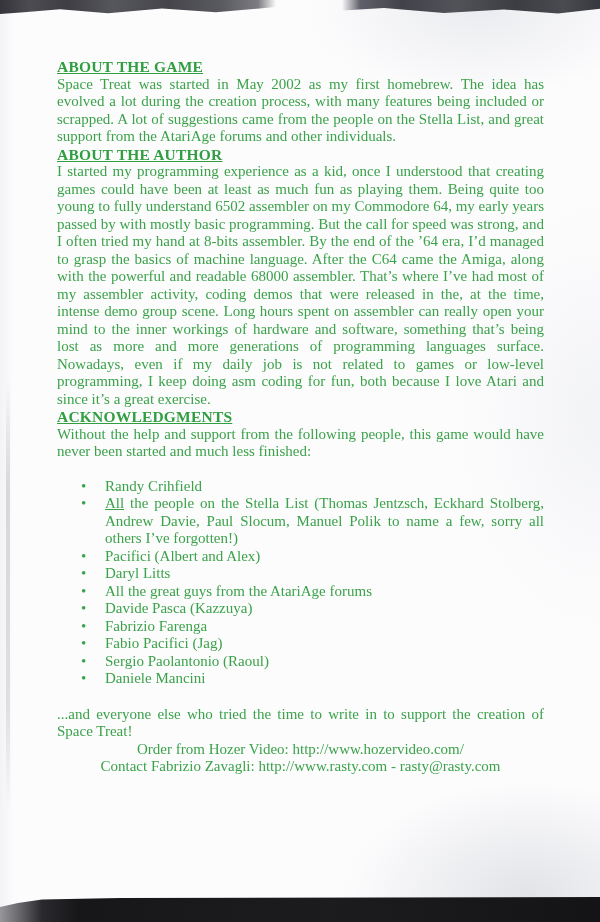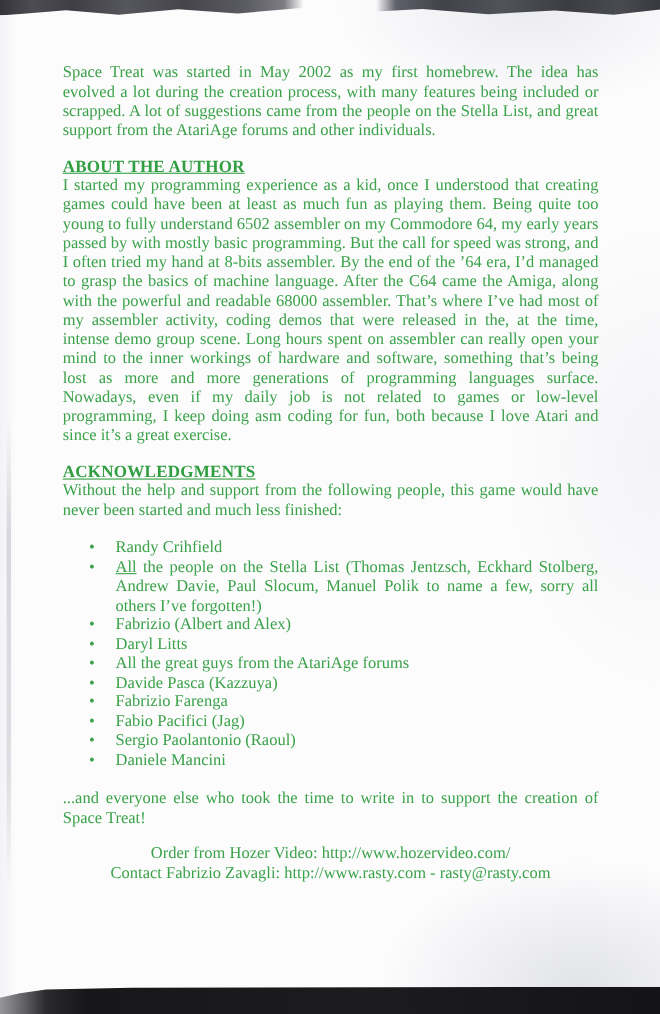--- a/index.html
+++ b/index.html
@@ -39,21 +39,21 @@
   
   .scan-left-streak {
     position: absolute; left: 6px; top: 380px; width: 4px; height: 430px;
     background: linear-gradient(180deg, rgba(175,175,183,0) 0%,
       rgba(175,175,183,0.45) 25%, rgba(175,175,183,0.35) 75%, rgba(175,175,183,0) 100%);
   }
   .content {
     position: absolute; top: 58px; left: 57px; width: 487px;
     font-size: 15px; line-height: 17.5px;
   }
-  .section { margin-top: 15px; }
+  .section { }
   .section:first-child { margin-top: 0; }
   .heading {
     margin: 0; font-size: 15.5px; font-weight: bold;
     text-decoration: underline; letter-spacing: 0.2px; color: #319e42;
   }
   .para { margin: 0; text-align: justify; }
   .ack-list { margin: 17px 0 0 0; padding: 0; list-style: none; }
   .ack-list li {
     position: relative; padding-left: 48px; text-align: justify;
   }
@@ -68,44 +68,45 @@
 <body>
 
 <div class="page">
 
   <div class="scan-top"></div>
   <div class="scan-left-streak"></div>
 
   <div class="content">
 
     <div class="section">
+      <h2 class="heading">ABOUT THE GAME</h2>
       <p class="para">Space Treat was started in May 2002 as my first homebrew. The idea has evolved a lot during the creation process, with many features being included or scrapped. A lot of suggestions came from the people on the Stella List, and great support from the AtariAge forums and other individuals.</p>
     </div>
 
     <div class="section">
       <h2 class="heading">ABOUT THE AUTHOR</h2>
       <p class="para">I started my programming experience as a kid, once I understood that creating games could have been at least as much fun as playing them. Being quite too young to fully understand 6502 assembler on my Commodore 64, my early years passed by with mostly basic programming. But the call for speed was strong, and I often tried my hand at 8-bits assembler. By the end of the ’64 era, I’d managed to grasp the basics of machine language. After the C64 came the Amiga, along with the powerful and readable 68000 assembler. That’s where I’ve had most of my assembler activity, coding demos that were released in the, at the time, intense demo group scene. Long hours spent on assembler can really open your mind to the inner workings of hardware and software, something that’s being lost as more and more generations of programming languages surface. Nowadays, even if my daily job is not related to games or low-level programming, I keep doing asm coding for fun, both because I love Atari and since it’s a great exercise.</p>
     </div>
 
     <div class="section">
       <h2 class="heading">ACKNOWLEDGMENTS</h2>
       <p class="para">Without the help and support from the following people, this game would have never been started and much less finished:</p>
       <ul class="ack-list">
           <li>Randy Crihfield</li>
           <li><u>All</u> the people on the Stella List (Thomas Jentzsch, Eckhard Stolberg, Andrew Davie, Paul Slocum, Manuel Polik to name a few, sorry all others I’ve forgotten!)</li>
-          <li>Fabrizio (Albert and Alex)</li>
+          <li>Pacifici (Albert and Alex)</li>
           <li>Daryl Litts</li>
           <li>All the great guys from the AtariAge forums</li>
           <li>Davide Pasca (Kazzuya)</li>
           <li>Fabrizio Farenga</li>
           <li>Fabio Pacifici (Jag)</li>
           <li>Sergio Paolantonio (Raoul)</li>
           <li>Daniele Mancini</li>
         </ul>
-      <p class="para outro">...and everyone else who took the time to write in to support the creation of Space Treat!</p>
+      <p class="para outro">...and everyone else who tried the time to write in to support the creation of Space Treat!</p>
     </div>
 
     <div class="section">
       <p class="contact-line">Order from Hozer Video: http://www.hozervideo.com/</p>
       <p class="contact-line">Contact Fabrizio Zavagli: http://www.rasty.com - rasty@rasty.com</p>
     </div>
 
   </div>
 
   <div class="scan-bottom"></div>

